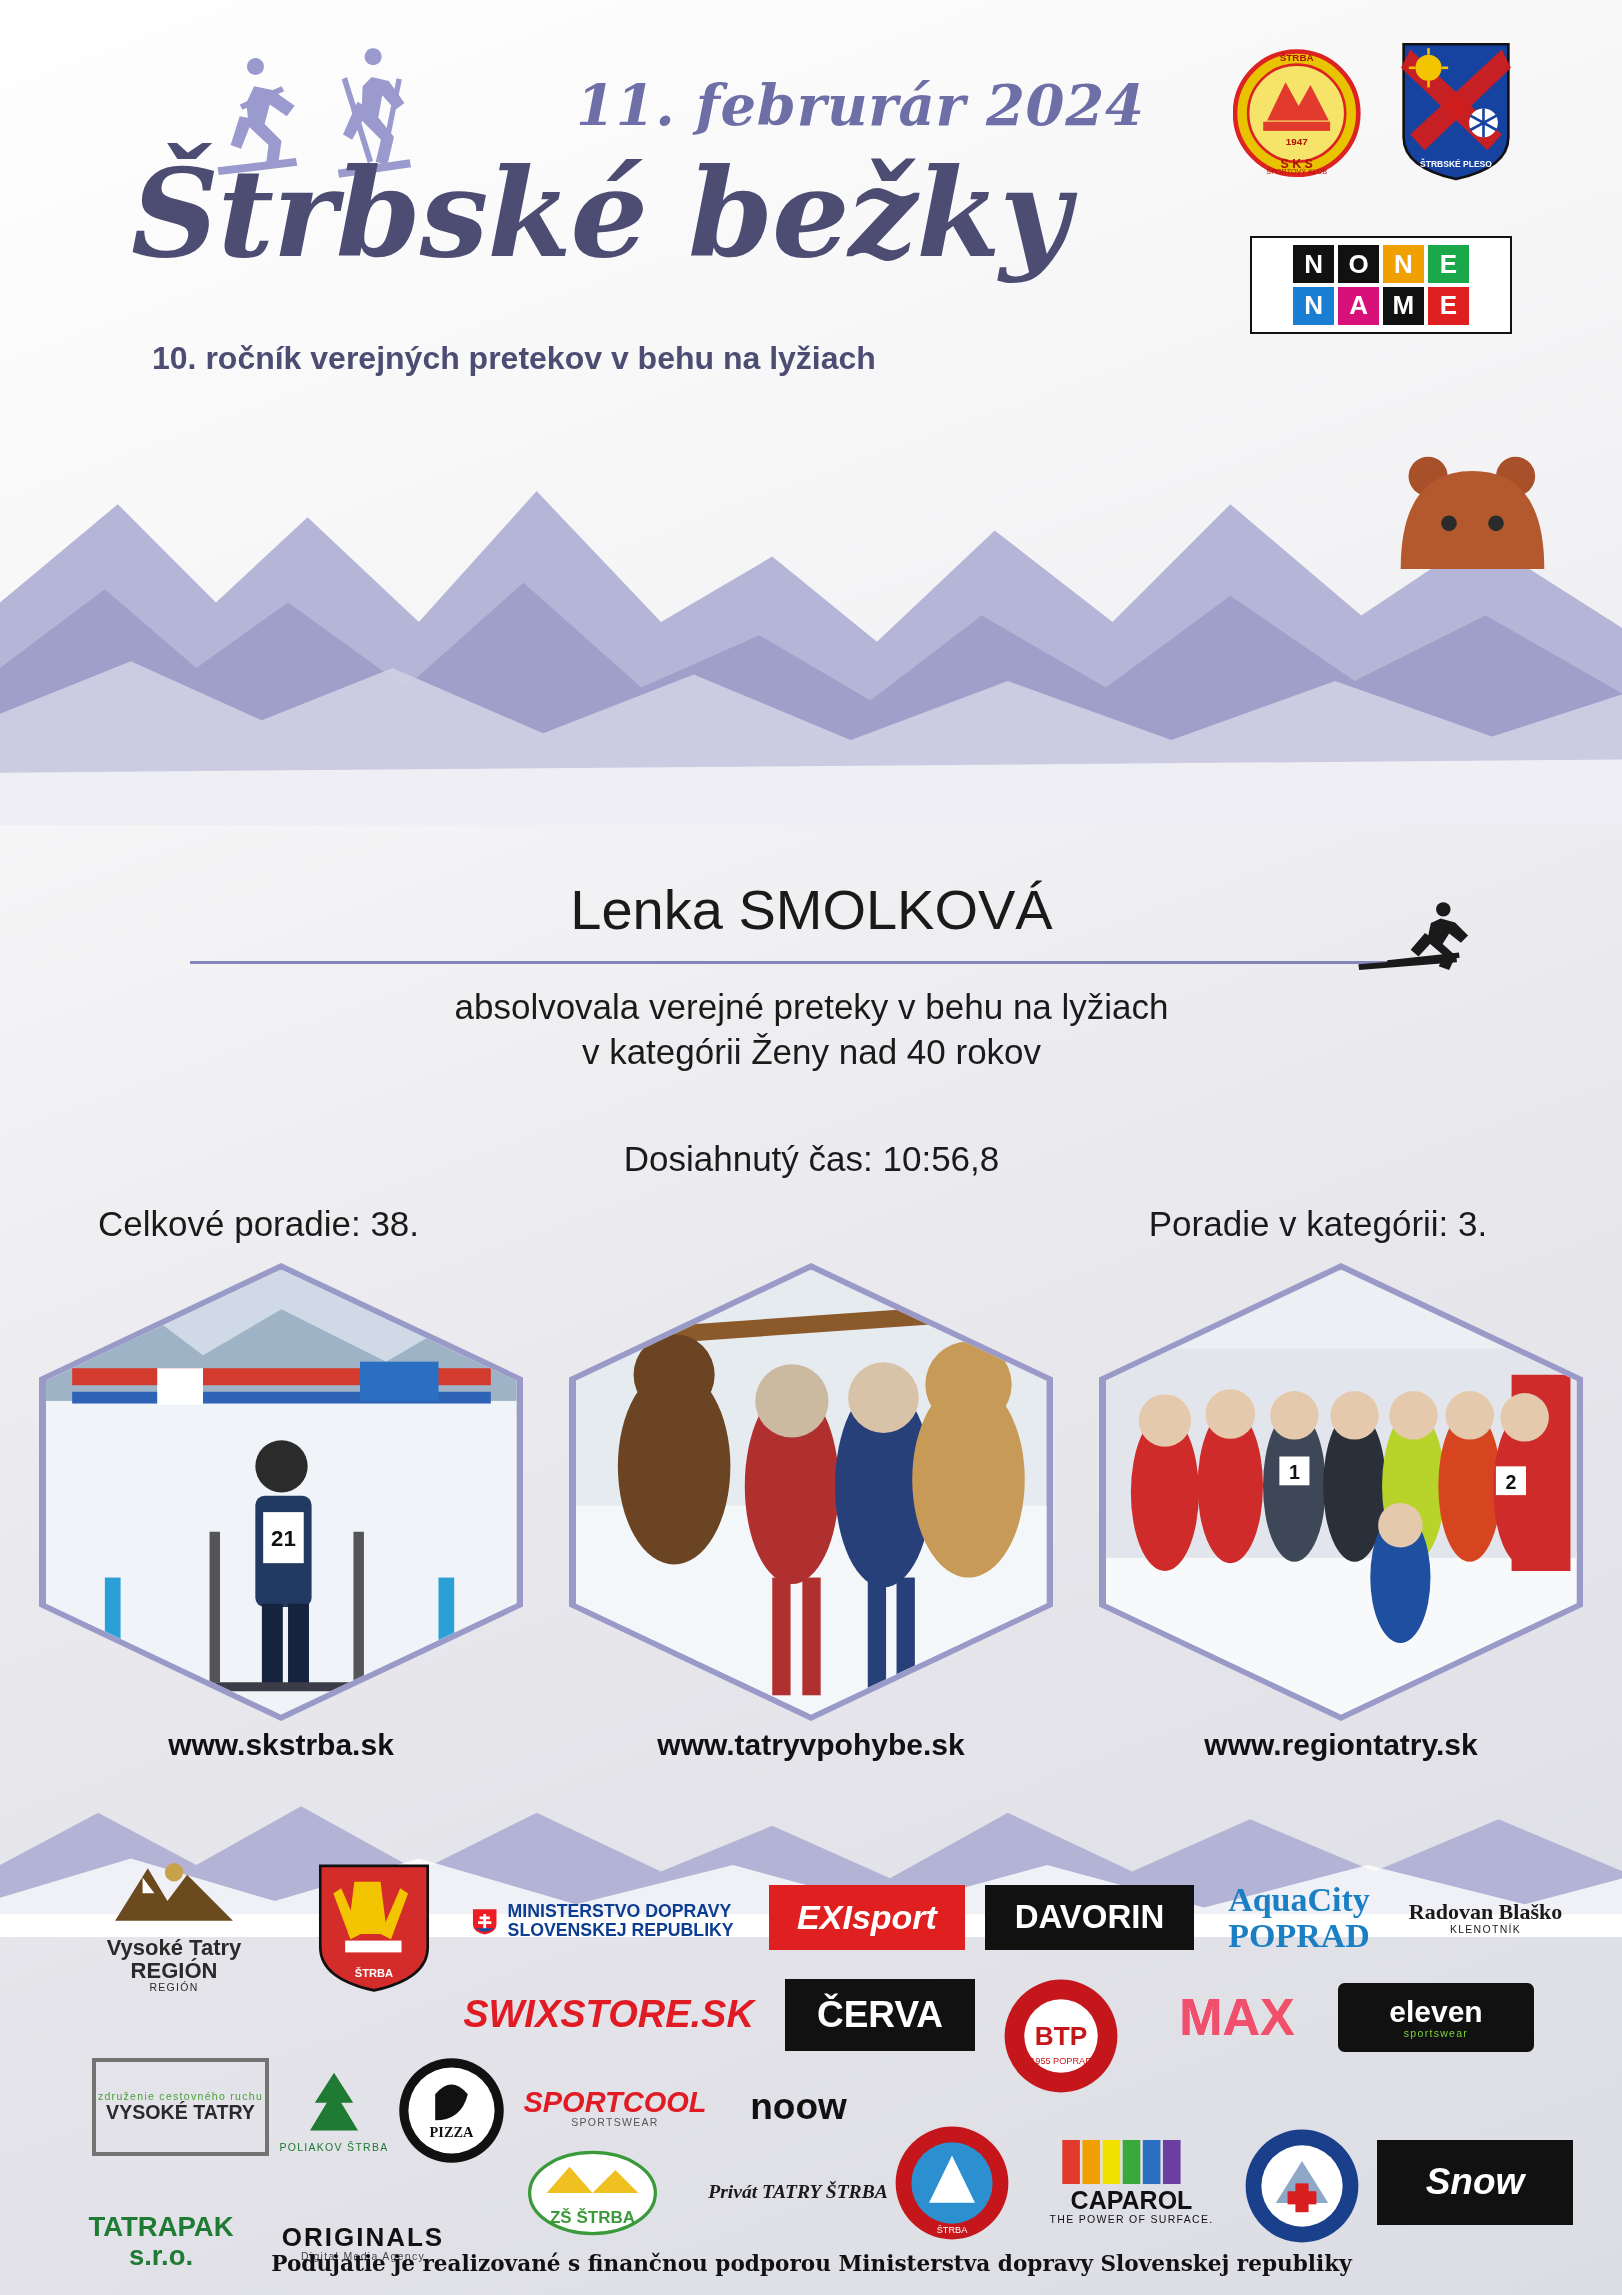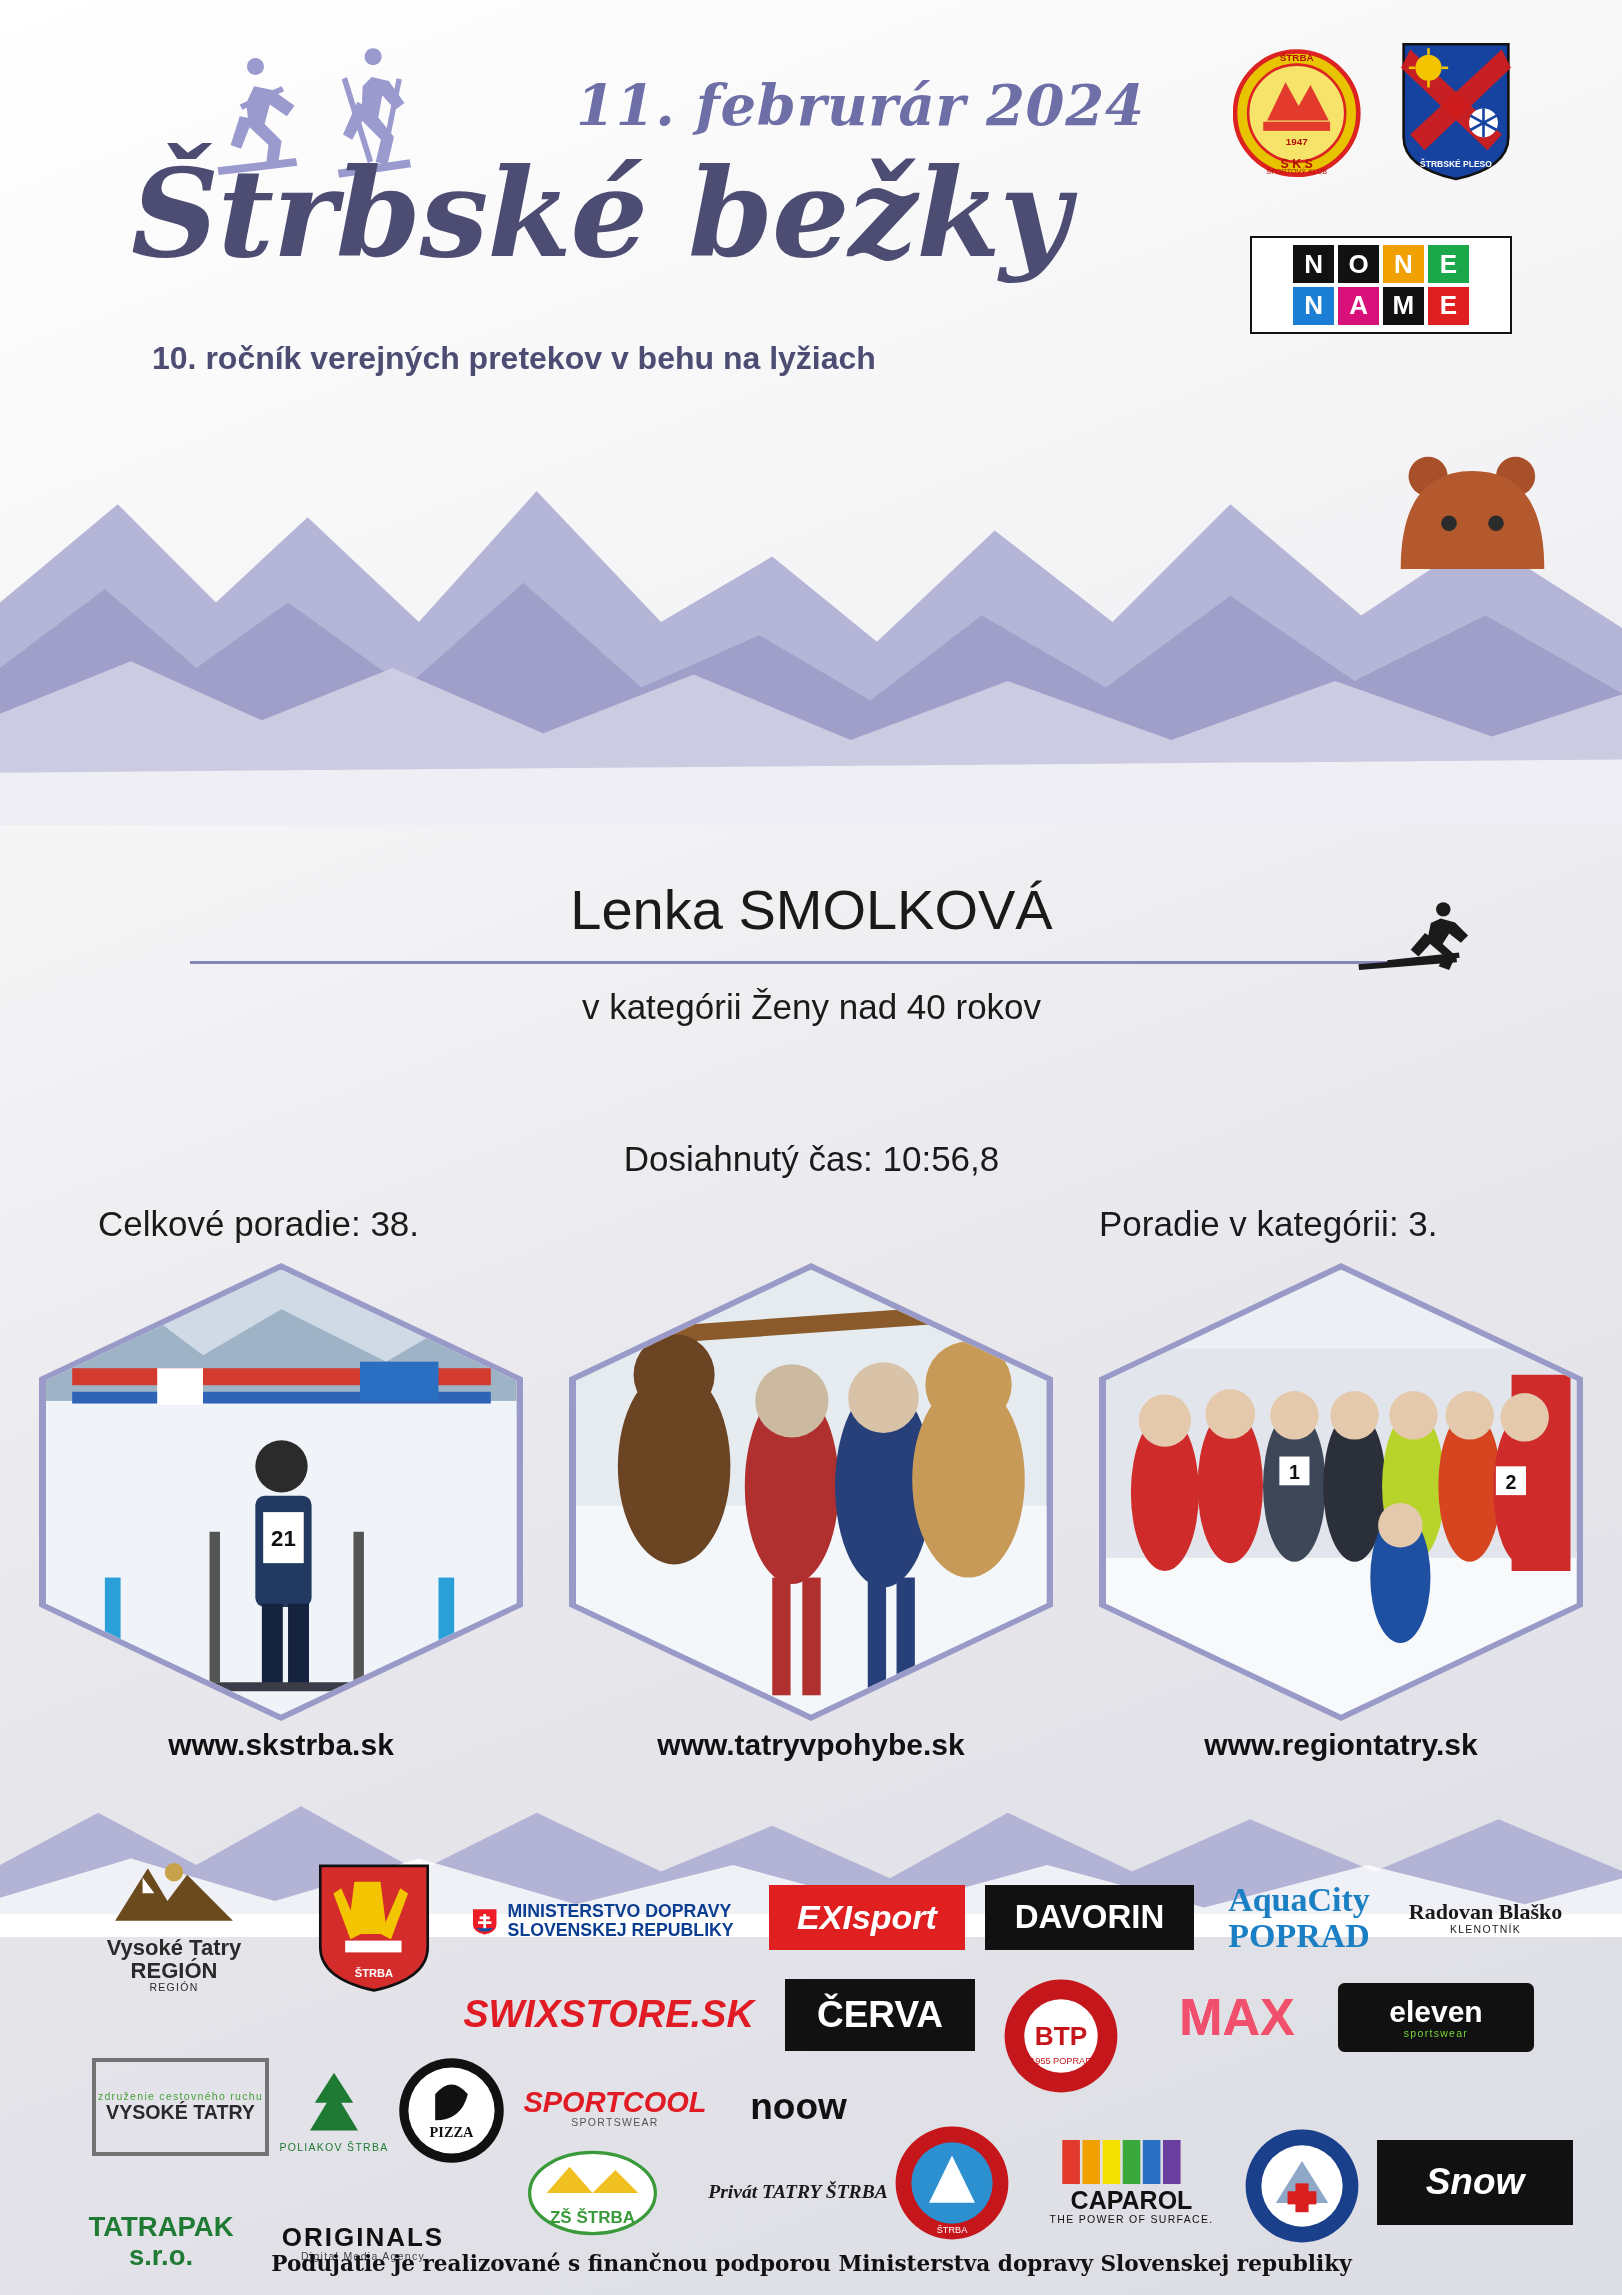--- a/index.html
+++ b/index.html
@@ -150,21 +150,21 @@
   .rank-overall {
     position: absolute;
     left: 98px; top: 1204px;
     font-size: 35px;
     color: #1a1a1a;
   }
   .rank-category {
     position: absolute;
     left: 1099px; top: 1204px;
     width: 438px;
-    text-align: left;
+    text-align: center;
     font-size: 35px;
     color: #1a1a1a;
   }
 
   
   .hex {
     position: absolute;
     width: 484px;
     height: 458px;
     clip-path: polygon(50% 0%, 100% 25%, 100% 75%, 50% 100%, 0% 75%, 0% 25%);
@@ -334,20 +334,21 @@
   <g fill="#1a1a1a">
     <circle cx="146" cy="20" r="11"></circle>
     <path d="M142 34 l22 6 l20 20 l-11 11 l-18 -14 l-10 16 l20 18 l-10 22 l-16 -6 l8 -16 l-26 -22 l6 -28 z"></path>
     <path d="M118 56 l-22 26 l12 10 l24 -26 z"></path>
     <path d="M16 104 l150 -12 l1 9 l-150 12 z"></path>
     <path d="M60 98 l110 -12 l1 8 l-110 12 z"></path>
   </g>
 </svg>
 
 <div class="desc">
+  <div>absolvovala verejné preteky v behu na lyžiach</div>
   <div>v kategórii Ženy nad 40 rokov</div>
 </div>
 
 <div class="time">Dosiahnutý čas: 10:56,8</div>
 <div class="rank-overall">Celkové poradie: 38.</div>
 <div class="rank-category">Poradie v kategórii: 3.</div>
 
 <div class="hex hex1">
   <div class="hex-inner">
     <svg viewBox="0 0 720 680" width="471" height="445">

